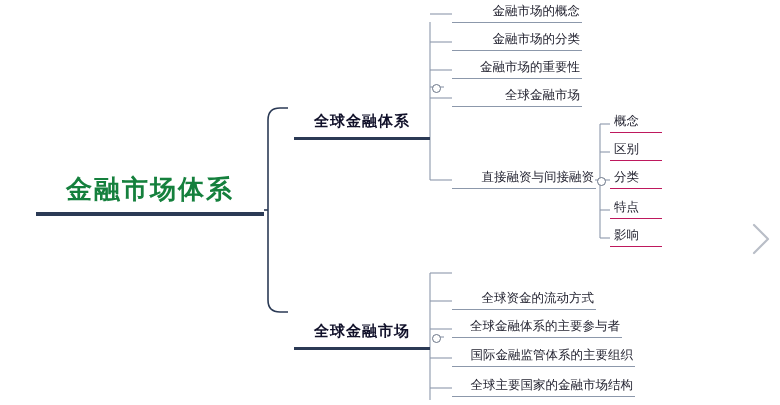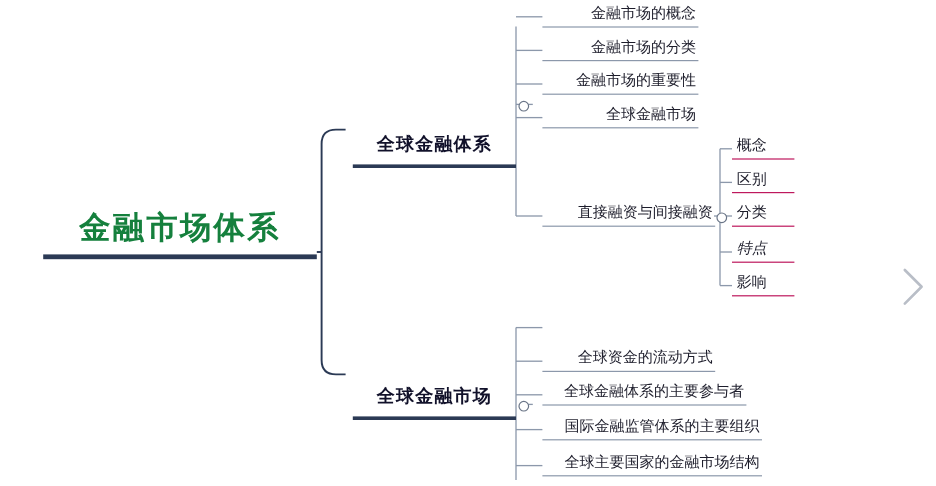--- a/index.html
+++ b/index.html
@@ -165,21 +165,21 @@
   <div class="leaf" style="left:452px; top:3px; width:126px;">金融市场的概念</div>
   <div class="leaf" style="left:452px; top:31px; width:126px;">金融市场的分类</div>
   <div class="leaf" style="left:452px; top:59px; width:126px;">金融市场的重要性</div>
   <div class="leaf" style="left:452px; top:87px; width:126px;">全球金融市场</div>
   <div class="leaf" style="left:452px; top:169px; width:140px;">直接融资与间接融资</div>
   <div class="collapse-ring" style="left:597px; top:177px;"></div>
 
   <div class="sub-leaf" style="left:610px; top:113px; width:44px;">概念</div>
   <div class="sub-leaf" style="left:610px; top:141px; width:44px;">区别</div>
   <div class="sub-leaf" style="left:610px; top:169px; width:44px;">分类</div>
-  <div class="sub-leaf" style="left:610px; top:199px; width:44px;font-style:italic;">特点</div>
+  <div class="sub-leaf" style="left:610px; top:199px; width:44px;">特点</div>
   <div class="sub-leaf" style="left:610px; top:227px; width:44px;">影响</div>
 
   <div class="node branch-node branch-b2">
     <div class="branch-label">全球金融市场</div>
     <div class="branch-underline"></div>
   </div>
   <div class="collapse-ring" style="left:432px; top:334px;"></div>
 
   <div class="leaf" style="left:452px; top:318px; width:166px;">全球金融体系的主要参与者</div>
   <div class="leaf" style="left:452px; top:290px; width:140px;">全球资金的流动方式</div>

